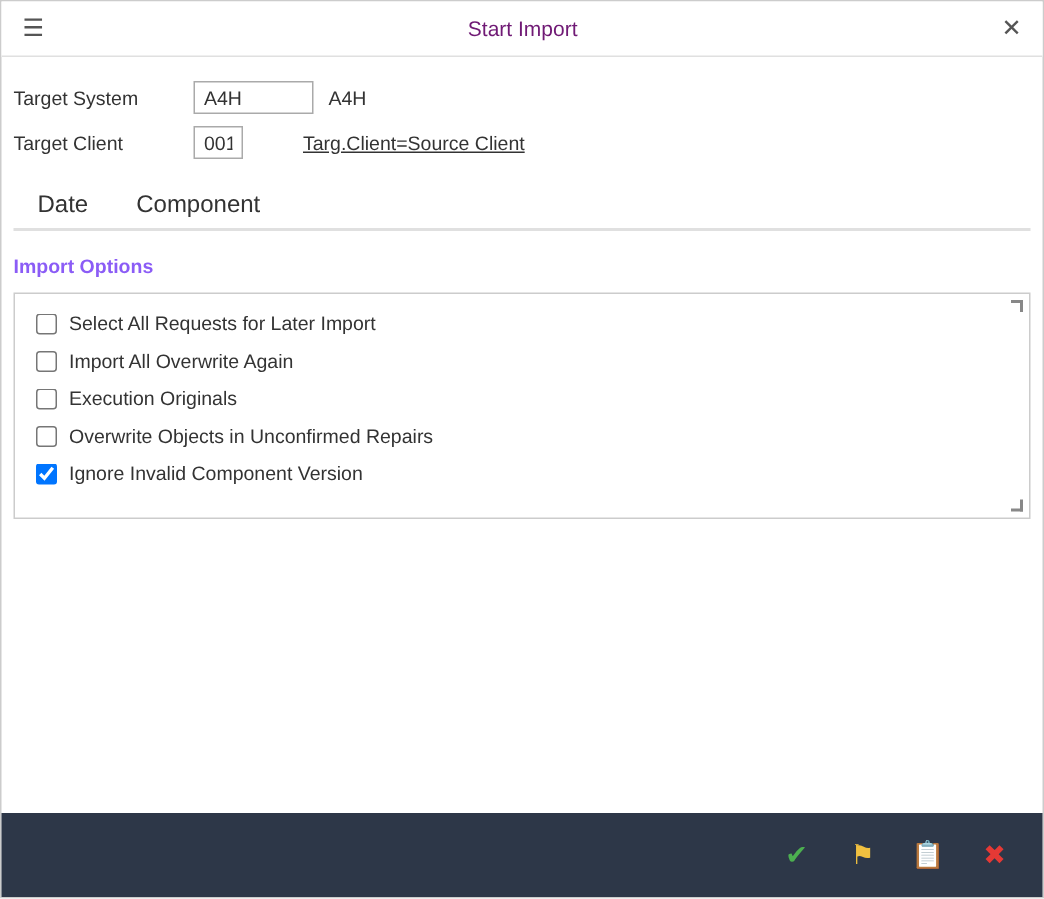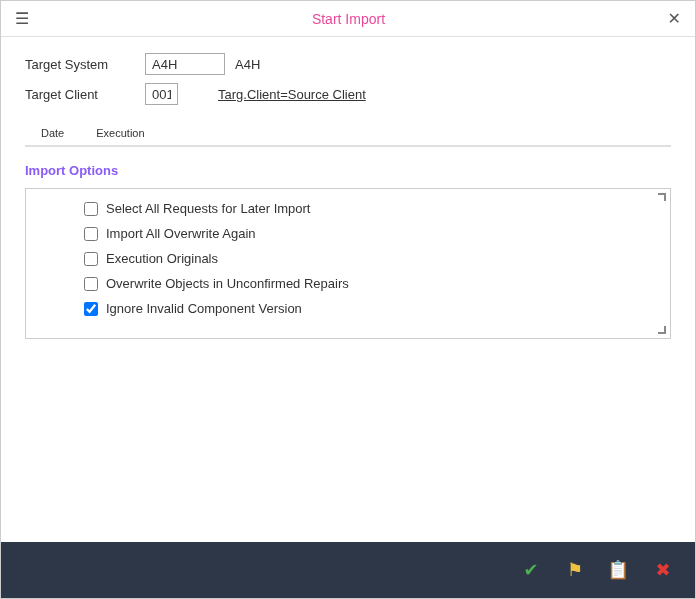--- a/index.html
+++ b/index.html
@@ -24,37 +24,37 @@
     .title-bar {
       display: flex;
       align-items: center;
       justify-content: space-between;
       padding: 8px 14px;
       border-bottom: 1px solid #e0e0e0;
       background: #ffffff;
     }
     .title-bar-title {
       font-size: 14px;
-      color: #ec4899;
+      color: #701a75;
       flex: 1;
       text-align: center;
     }
     .hamburger-icon {
       cursor: pointer;
       font-size: 16px;
       color: #555;
     }
     .close-icon {
       cursor: pointer;
       font-size: 16px;
       color: #555;
     }
     .content-area {
       flex: 1;
-      padding: 16px 24px;
+      padding: 16px 8px;
       overflow: auto;
     }
     .field-row {
       display: flex;
       align-items: center;
       margin-bottom: 8px;
     }
     .field-label {
       width: 120px;
       color: #333;
@@ -76,21 +76,21 @@
     }
     .tabs-row {
       display: flex;
       border-bottom: 2px solid #e0e0e0;
       margin-top: 16px;
       margin-bottom: 16px;
     }
     .tab {
       padding: 6px 16px;
       cursor: pointer;
-      font-size: 11px;
+      font-size: 16px;
       color: #333;
       border-bottom: 2px solid transparent;
       margin-bottom: -2px;
     }
     .tab.active {
       color: #1a6bbf;
       border-bottom: 2px solid #1a6bbf;
     }
     .section-title {
       font-weight: bold;
@@ -100,21 +100,20 @@
     }
     .options-box {
       border: 1px solid #ccc;
       padding: 12px 14px;
       position: relative;
     }
     .checkbox-row {
       display: flex;
       align-items: center;
       margin-bottom: 10px;
-      margin-left: 44px;
     }
     .checkbox-row:last-child {
       margin-bottom: 0;
     }
     .checkbox-row input[type="checkbox"] {
       margin-right: 8px;
       width: 14px;
       height: 14px;
       cursor: pointer;
     }
@@ -184,21 +183,21 @@
     </div>
 
     <div class="field-row">
       <span class="field-label">Target Client</span>
       <input class="field-input" type="text" style="width: 33px;" value="001">
       <span class="field-value" style="margin-left:40px;text-decoration:underline;">Targ.Client=Source Client</span>
     </div>
 
     <div class="tabs-row">
       <div class="tab">Date</div>
-      <div class="tab">Execution</div>
+      <div class="tab">Component</div>
     </div>
 
     <div>
       <div class="section-title">Import Options</div>
       <div class="options-box">
         <div class="corner-mark-tr"></div>
 
         <div class="checkbox-row">
           <input type="checkbox" style="">
           <span class="checkbox-label">Select All Requests for Later Import</span>

